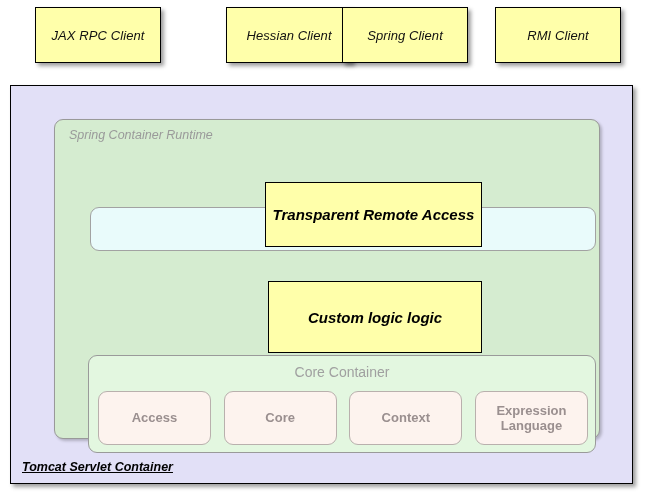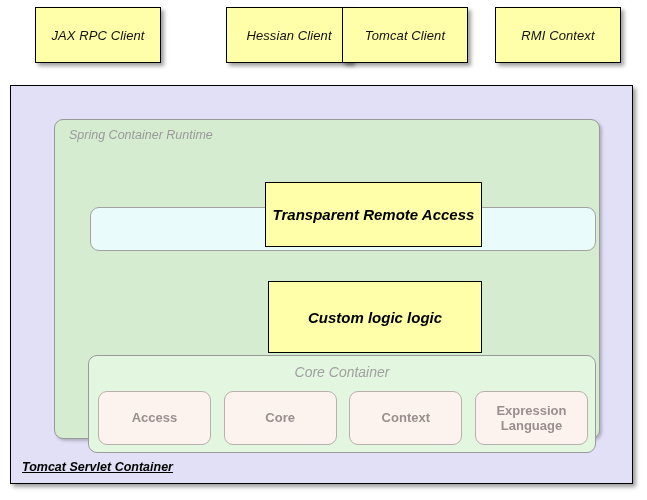--- a/index.html
+++ b/index.html
@@ -162,21 +162,20 @@
     border-radius: 9px;
     box-sizing: border-box;
   }
   .core-title {
     position: absolute;
     left: 0;
     right: 0;
     top: 8px;
     text-align: center;
     font-size: 14px;
-    font-style: italic;
     color: #a0a0a0;
   }
   .core-modules {
     position: absolute;
     left: 9px;
     top: 35px;
     width: 490px;
     height: 54px;
     display: flex;
     justify-content: space-between;
@@ -206,24 +205,24 @@
 
 <div class="canvas">
 
   <div class="client-box sh" style="left:35px;">
     <span class="label">JAX RPC Client</span>
   </div>
   <div class="client-box sh" style="left:188px;margin-left:38px;">
     <span class="label">Hessian Client</span>
   </div>
   <div class="client-box sh" style="left:342px;">
-    <span class="label">Tomcat Client</span>
+    <span class="label">Spring Client</span>
   </div>
   <div class="client-box sh" style="left:495px;">
-    <span class="label">RMI Context</span>
+    <span class="label">RMI Client</span>
   </div>
 
   <div class="tomcat sh">
 
     <div class="spring sh-soft">
 
       <div class="spring-label">Spring Container Runtime</div>
 
       <div class="web-band">
         <span class="label">Web</span>

